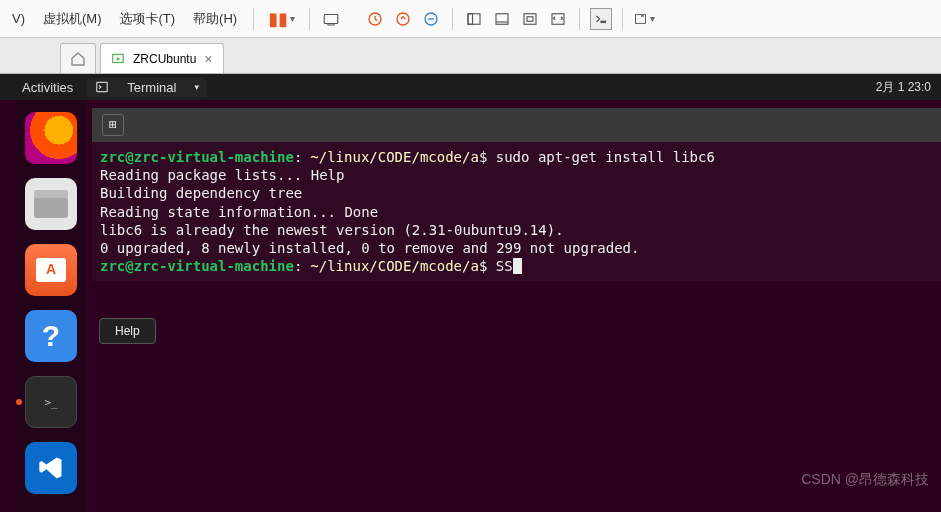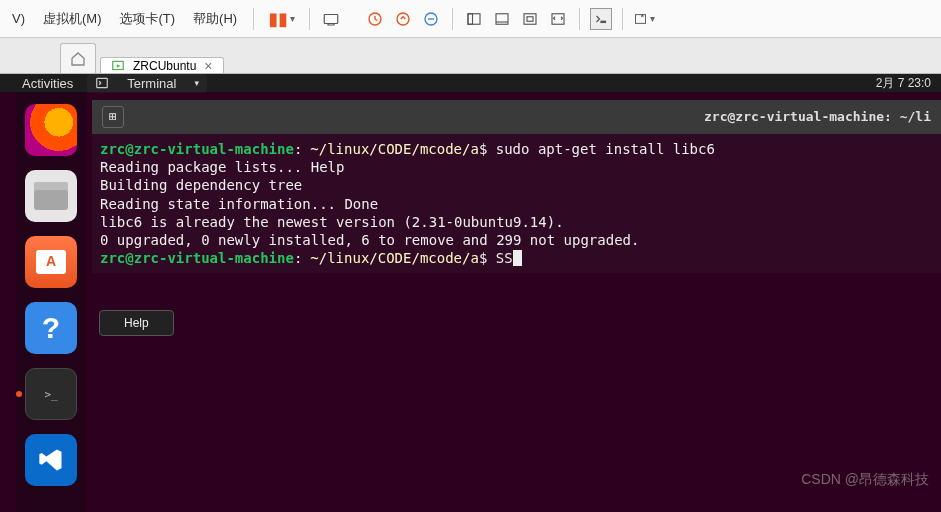--- a/index.html
+++ b/index.html
@@ -13,31 +13,31 @@
   .host-menubar .drop { font-size: 10px; color: #666; margin-left: 2px; }
   .host-menubar .tool-icon { width: 22px; height: 22px; display: flex; align-items: center; justify-content: center; color: #555; }
   .tool-icon svg { width: 18px; height: 18px; }
   .orange svg { stroke: #e95420; }
   .blue svg { stroke: #3a86d6; }
   .gray svg { stroke: #555; fill: none; }
 
   
   .tabrow { height: 36px; background: #eaeaea; border-bottom: 1px solid #bbb; display: flex; align-items: flex-end; padding-left: 60px; }
   .tabrow .home-tab { width: 36px; height: 30px; border: 1px solid #bbb; border-bottom: none; border-radius: 3px 3px 0 0; background: #f5f5f5; display:flex; align-items:center; justify-content:center; margin-right:4px; }
-  .tabrow .tab { height: 16px; background: #fff; border: 1px solid #bbb; border-bottom: none; border-radius: 3px 3px 0 0; display: flex; align-items: center; padding: 0 10px; gap: 8px; font-size: 12px; }
+  .tabrow .tab { height: 30px; background: #fff; border: 1px solid #bbb; border-bottom: none; border-radius: 3px 3px 0 0; display: flex; align-items: center; padding: 0 10px; gap: 8px; font-size: 12px; }
   .tabrow .tab .vm-icon { width: 14px; height: 14px; }
   .tabrow .tab .close { font-size: 14px; color: #777; }
 
   
   .ubuntu { position: absolute; top: 74px; left: 0; right: 0; bottom: 0; background: #2c001e; display: flex; flex-direction: column; }
   .thin-strip { width: 16px; background: #1b1b1b; position:absolute; left:0; top:74px; bottom:0; border-right:1px solid #000; z-index:0;}
   .thin-strip .arrow{position:absolute; top:2px; left:2px; color:#ccc; font-size:10px;}
 
   
-  .top-panel { height: 18px; background: #1d1d1d; color: #ddd; display: flex; align-items: center; padding: 0 10px 0 22px; font-size: 13px; position: relative; z-index:2;}
+  .top-panel { height: 26px; background: #1d1d1d; color: #ddd; display: flex; align-items: center; padding: 0 10px 0 22px; font-size: 13px; position: relative; z-index:2;}
   .top-panel .activities { margin-right: 14px; }
   .top-panel .app-indicator { display: flex; align-items: center; gap: 18px; background: rgba(255,255,255,0.04); padding: 2px 8px; border-radius: 4px;}
   .top-panel .spacer { flex: 1; }
   .top-panel .clock { font-size: 12px; }
 
   
   .desktop-row { flex: 1; display: flex; position:relative; z-index:1; margin-left:16px;}
   .dock { width: 70px; background: rgba(20,10,20,0.35); display: flex; flex-direction: column; align-items: center; padding-top: 12px; gap: 14px; }
   .dock .launcher { width: 52px; height: 52px; border-radius: 10px; display: flex; align-items: center; justify-content: center; position: relative; }
   .launcher.active::before { content:''; position:absolute; left:-10px; top:22px; width:6px; height:6px; background:#e95420; border-radius:50%; }
@@ -58,21 +58,21 @@
   .term-window { position:absolute; top:8px; left:6px; right:0; background:#300a24; color:#eee; font-family: "DejaVu Sans Mono","Ubuntu Mono",monospace; font-size:14px; line-height:1.3; }
   .term-titlebar { height:34px; background:#3a3a3a; display:flex; align-items:center; padding:0 10px; color:#ddd;}
   .term-titlebar .newtab { width:22px; height:22px; border:1px solid #666; border-radius:3px; display:flex; align-items:center; justify-content:center; font-size:13px;}
   .term-titlebar .ttl { flex:1; text-align:right; font-weight:bold; font-size:13px;}
   .term-body { padding: 6px 8px; white-space: pre; }
   .u { color:#22c55e; font-weight:bold;}
   .p { color:#fef9c3; font-weight:normal;margin-left:8px;}
   .w { color:#eee; }
   .cursor { display:inline-block; width:9px; height:16px; background:#eee; vertical-align:text-bottom;}
 
-  .help-tooltip { position:absolute; top:218px; left:13px; background:#222; color:#eee; font-size:12px; padding:5px 24px; border-radius:4px; border:1px solid #555;}
+  .help-tooltip { position:absolute; top:218px; left:13px; background:#222; color:#eee; font-size:12px; padding:5px 15px; border-radius:4px; border:1px solid #555;}
 
   .watermark { position:absolute; right:12px; bottom:23px; color:rgba(200,200,200,0.5); font-size:14px; z-index:5;}
 </style>
 </head>
 <body>
 
 <div class="host-menubar">
   <span class="menu-item">V)</span>
   <span class="menu-item">虚拟机(M)</span>
   <span class="menu-item">选项卡(T)</span>
@@ -172,21 +172,21 @@
     <span class="activities">Activities</span>
     <span class="app-indicator">
       <svg width="14" height="14" viewBox="0 0 24 24" fill="none" stroke="#ccc" stroke-width="2">
           <rect x="3" y="4" width="18" height="16" rx="1"></rect>
           <path d="M7 9l3 3-3 3"></path>
         </svg>
       <span>Terminal</span>
       <span style="font-size:9px">▾</span>
     </span>
     <span class="spacer"></span>
-    <span class="clock">2月 7 23:0</span>
+    <span class="clock">2月 1 23:0</span>
   </div>
 
   <div class="desktop-row">
     <div class="dock">
       <div class="launcher firefox"></div>
       <div class="launcher files">
           <div class="drawer"></div>
         </div>
       <div class="launcher software">
           <div class="bag"></div>
@@ -199,28 +199,27 @@
           <svg class="v" width="28" height="28" viewBox="0 0 24 24" fill="#fff">
             <path d="M17 3l4 2v14l-4 2-9-8-4 3-2-1V7l2-1 4 3 9-6z"></path>
           </svg>
         </div>
     </div>
 
     <div class="terminal-area">
       <div class="term-window">
         <div class="term-titlebar">
           <div class="newtab">⊞</div>
-          <div class="ttl">zrc@zrc-virtual-machine: ~/li</div>
         </div>
         <div class="term-body"><span class="u">zrc@zrc-virtual-machine</span><span class="w">:</span><span class="p">~/linux/CODE/mcode/a</span><span class="w">$ </span><span class="w">sudo apt-get install libc6</span>
 <span class="w">Reading package lists... Help</span>
 <span class="w">Building dependency tree</span>
 <span class="w">Reading state information... Done</span>
 <span class="w">libc6 is already the newest version (2.31-0ubuntu9.14).</span>
-<span class="w">0 upgraded, 0 newly installed, 6 to remove and 299 not upgraded.</span>
+<span class="w">0 upgraded, 8 newly installed, 0 to remove and 299 not upgraded.</span>
 <span class="u">zrc@zrc-virtual-machine</span><span class="w">:</span><span class="p">~/linux/CODE/mcode/a</span><span class="w">$ </span><span class="w">SS</span><span class="cursor"></span></div>
       </div>
       <div class="help-tooltip">Help</div>
     </div>
   </div>
 </div>
 
 <div class="watermark">CSDN @昂德森科技</div>
 
 </body></html>

